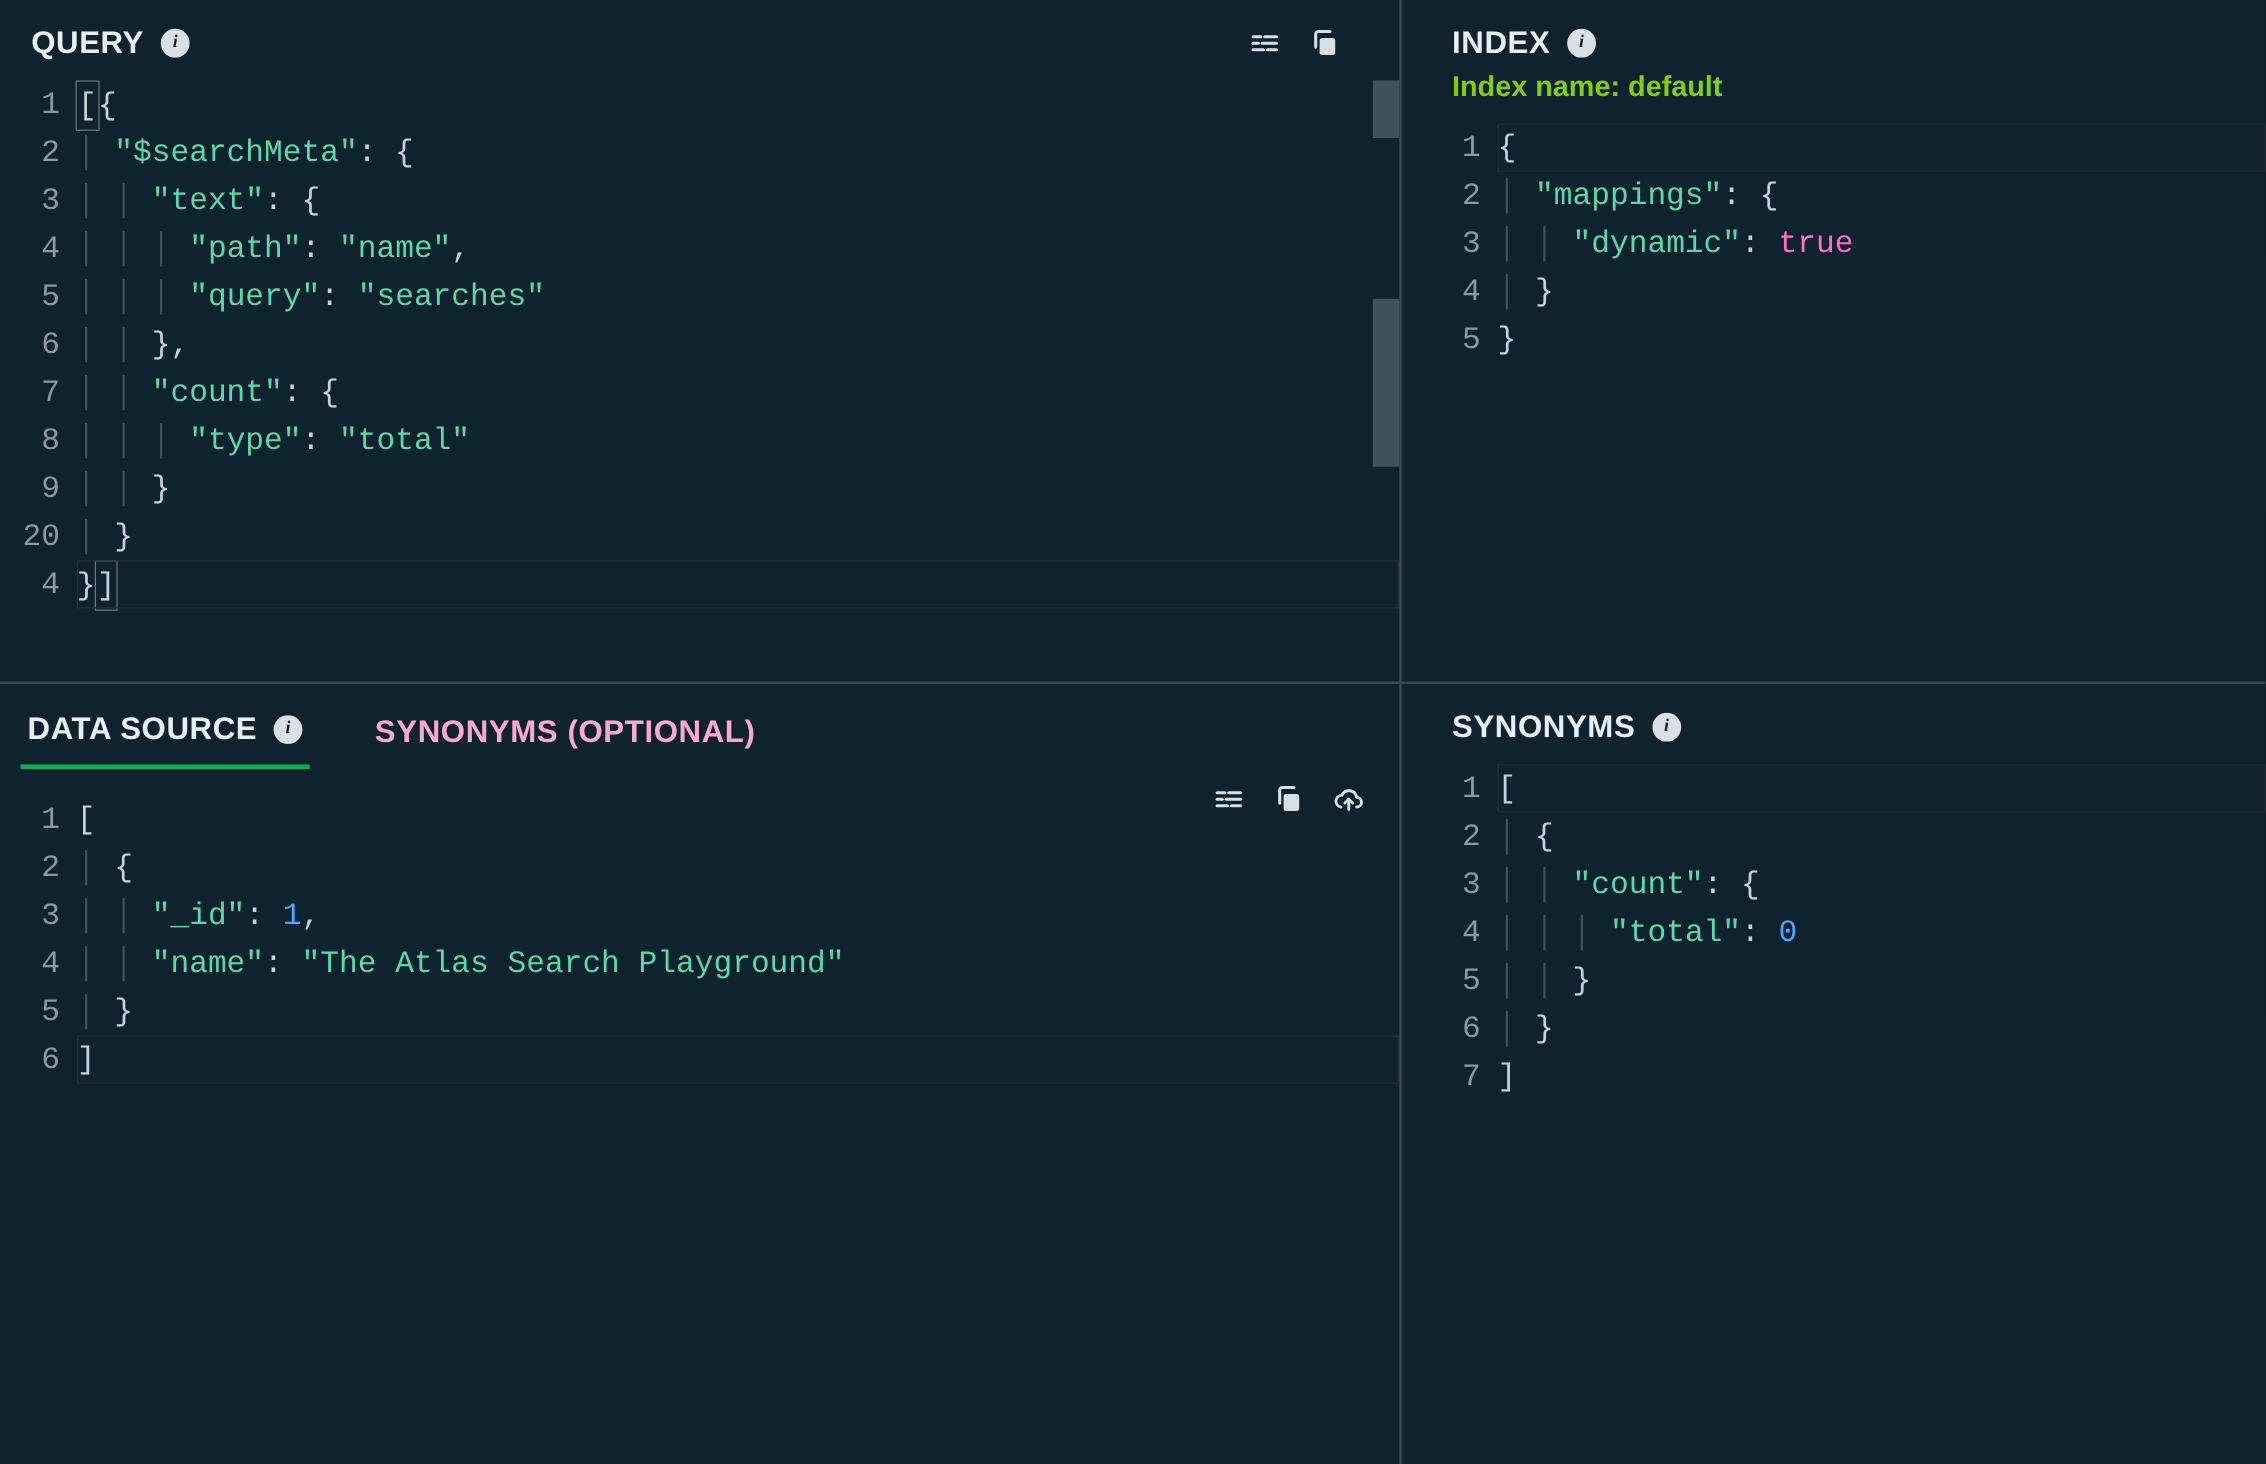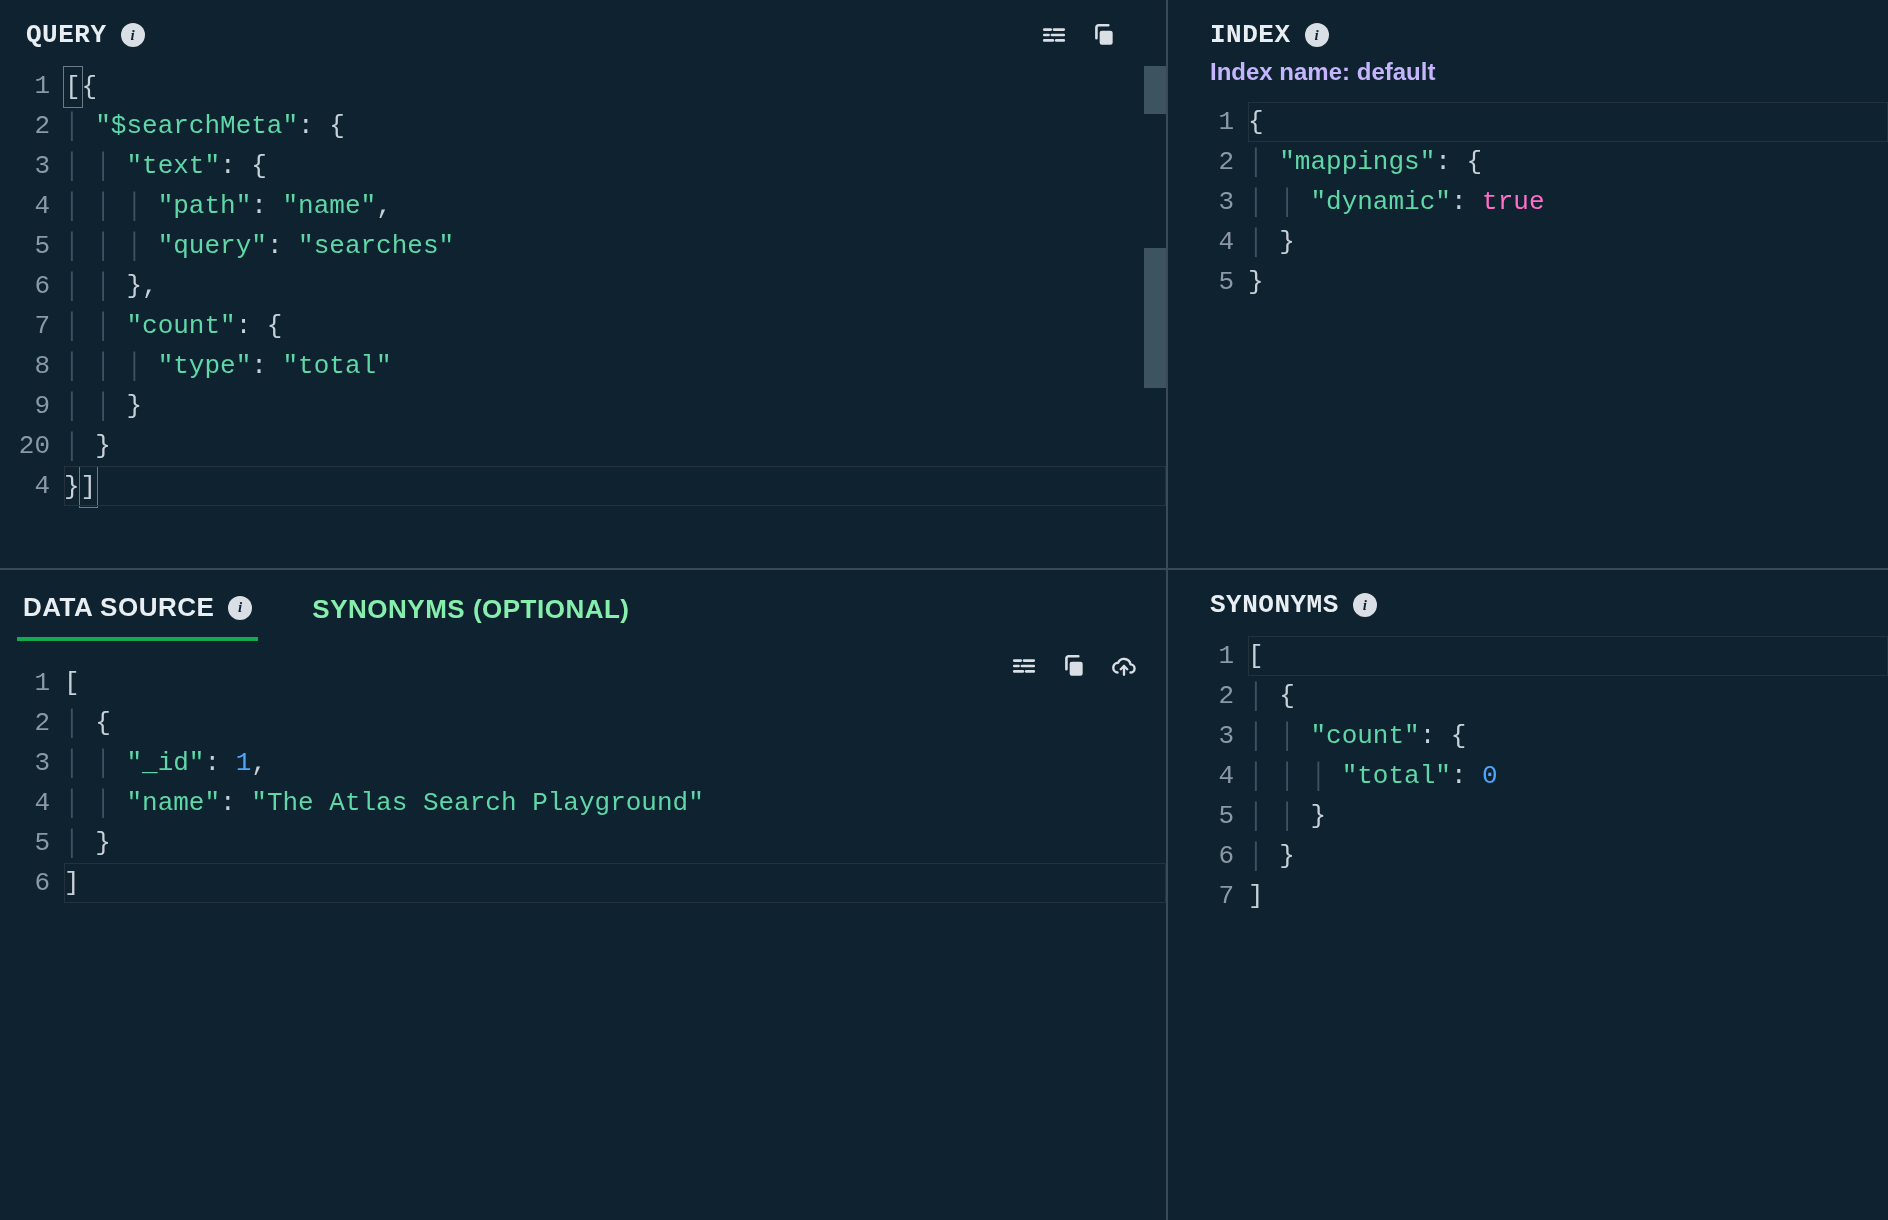--- a/index.html
+++ b/index.html
@@ -30,38 +30,37 @@
     display: flex;
     align-items: center;
     padding: 20px 26px 8px 26px;
     gap: 14px;
   }
   .panel-title {
     font-size: 26px;
     font-weight: 800;
     letter-spacing: 0.5px;
     color: #e8eef2;
-    font-family: Liberation Mono, monospace;
   }
   .info-icon {
     width: 24px; height: 24px;
     border-radius: 50%;
     background: #d9dfe4;
     color: #0e2230;
     display: inline-flex;
     align-items: center; justify-content: center;
     font-weight: 900;
     font-size: 15px;
     font-family: Georgia, serif;
     font-style: italic;
   }
   .panel-subtitle {
     font-size: 24px;
     font-weight: 700;
-    color: #c4b5fd;
+    color: #84cc16;
     padding: 0 26px 8px 26px;
   }
   .header-actions {
     margin-left: auto;
     display: flex;
     gap: 22px;
     align-items: center;
     padding-right: 22px;
   }
   .action-icon {
@@ -81,21 +80,21 @@
   }
   .tab {
     font-size: 26px;
     font-weight: 800;
     letter-spacing: 0.5px;
     padding: 0 6px 14px 6px;
     display: flex;
     align-items: center;
     gap: 14px;
     cursor: pointer;
-    color: #86efac;
+    color: #f9a8d4;
   }
   .tab.active {
     color: #e8eef2;
     border-bottom: 4px solid #13aa52;
   }
 
   
   .editor {
     flex: 1;
     display: flex;

